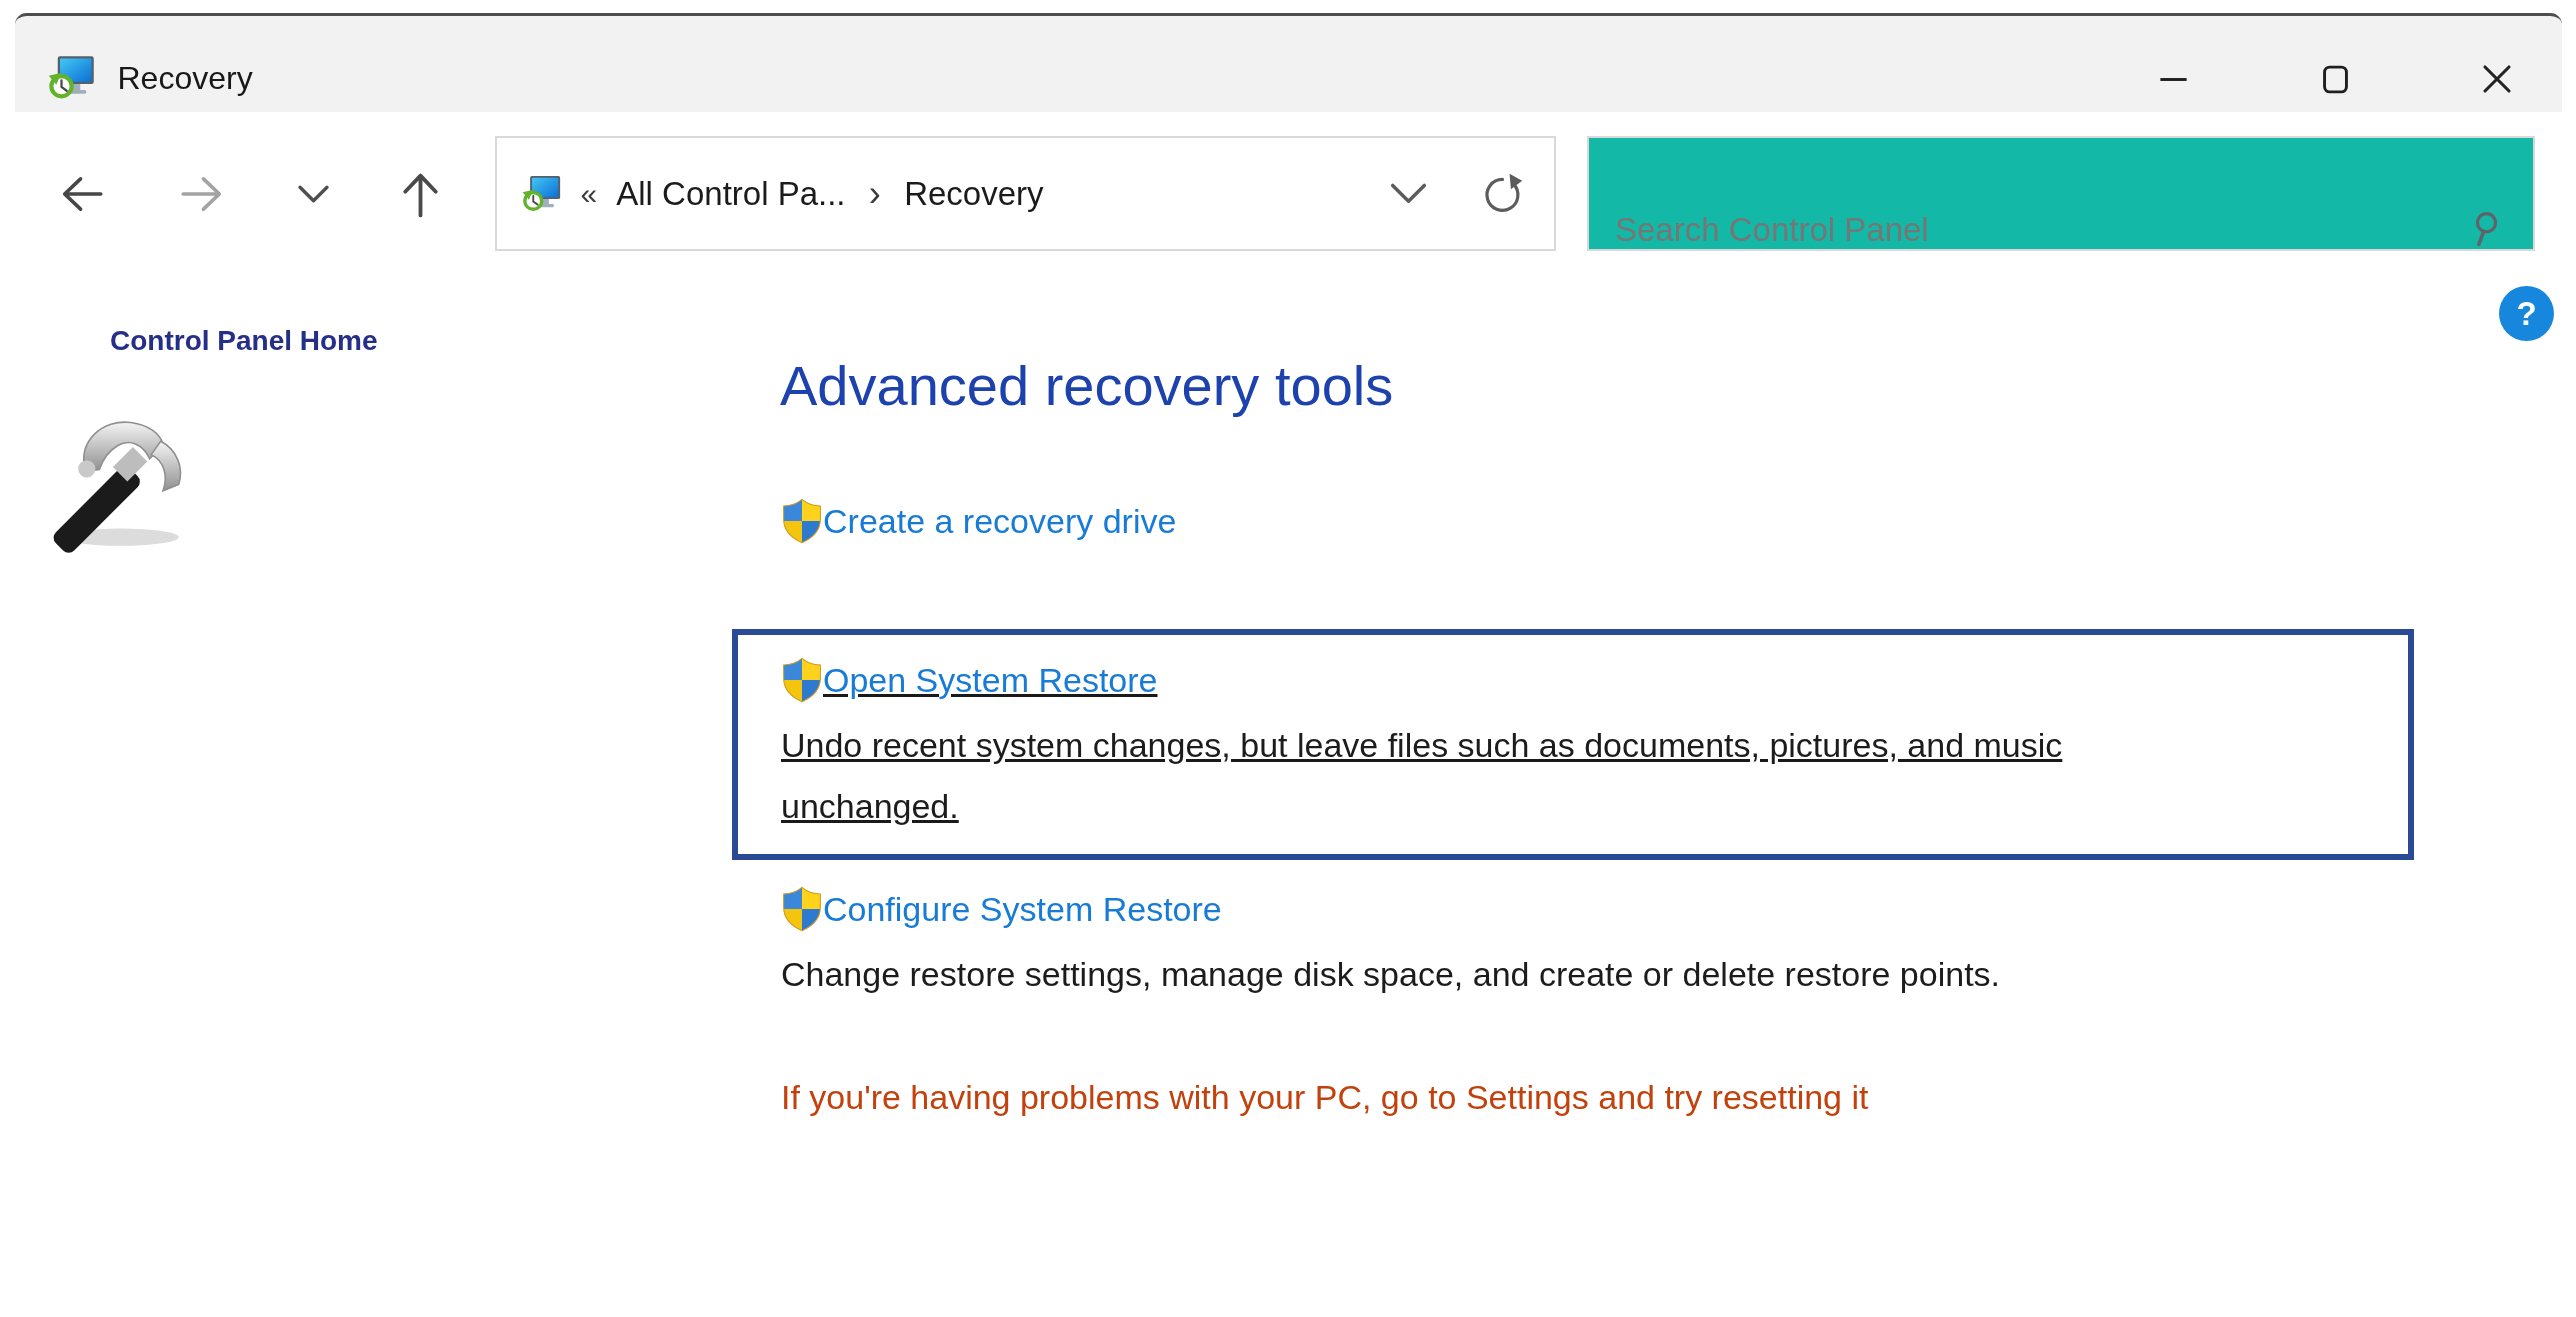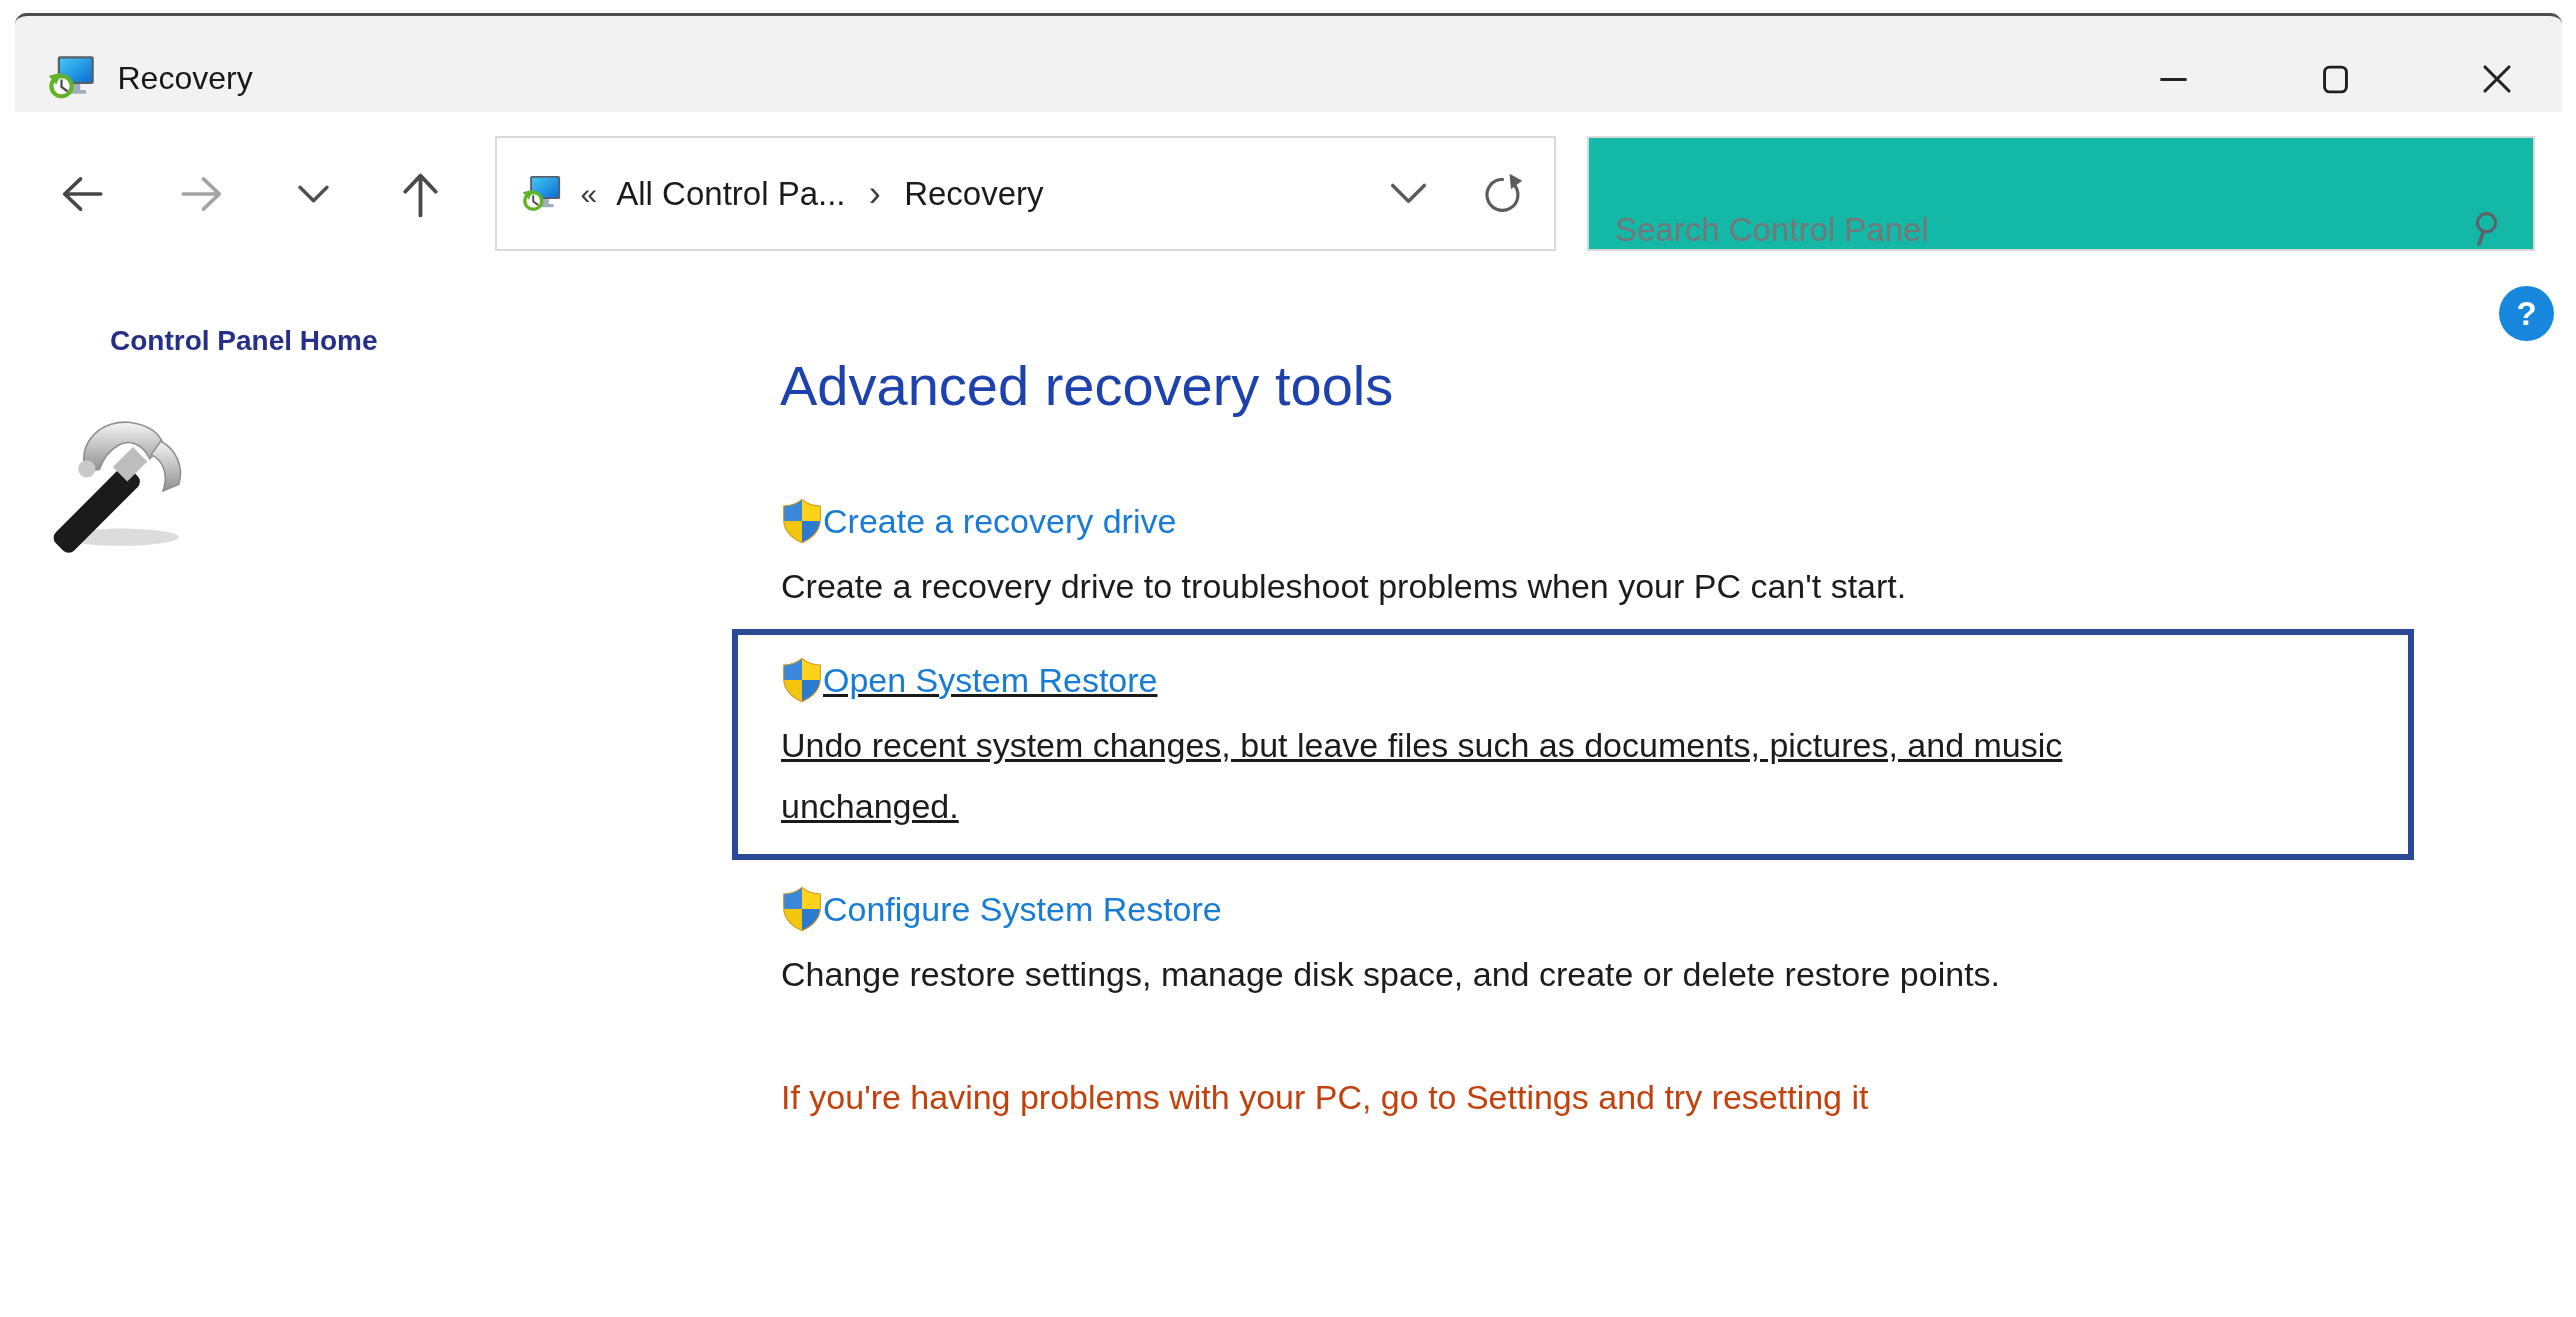--- a/index.html
+++ b/index.html
@@ -207,21 +207,20 @@
 
   <div class="hl-box"></div>
 
   <div class="task" style="top:493px;">
     <div class="task-link-row">
       <svg class="shield" viewBox="0 0 58 66" width="42" height="48">
           <use href="#sym-shield"></use>
         </svg>
       <a class="task-link">Create a recovery drive</a>
     </div>
-    <div class="task-desc">Create a recovery drive to troubleshoot problems when your PC can't start.</div>
   </div>
 
   <div class="task" style="top:652px;text-decoration:underline;">
     <div class="task-link-row">
       <svg class="shield" viewBox="0 0 58 66" width="42" height="48">
           <use href="#sym-shield"></use>
         </svg>
       <a class="task-link">Open System Restore</a>
     </div>
     <div class="task-desc">Undo recent system changes, but leave files such as documents, pictures, and music

